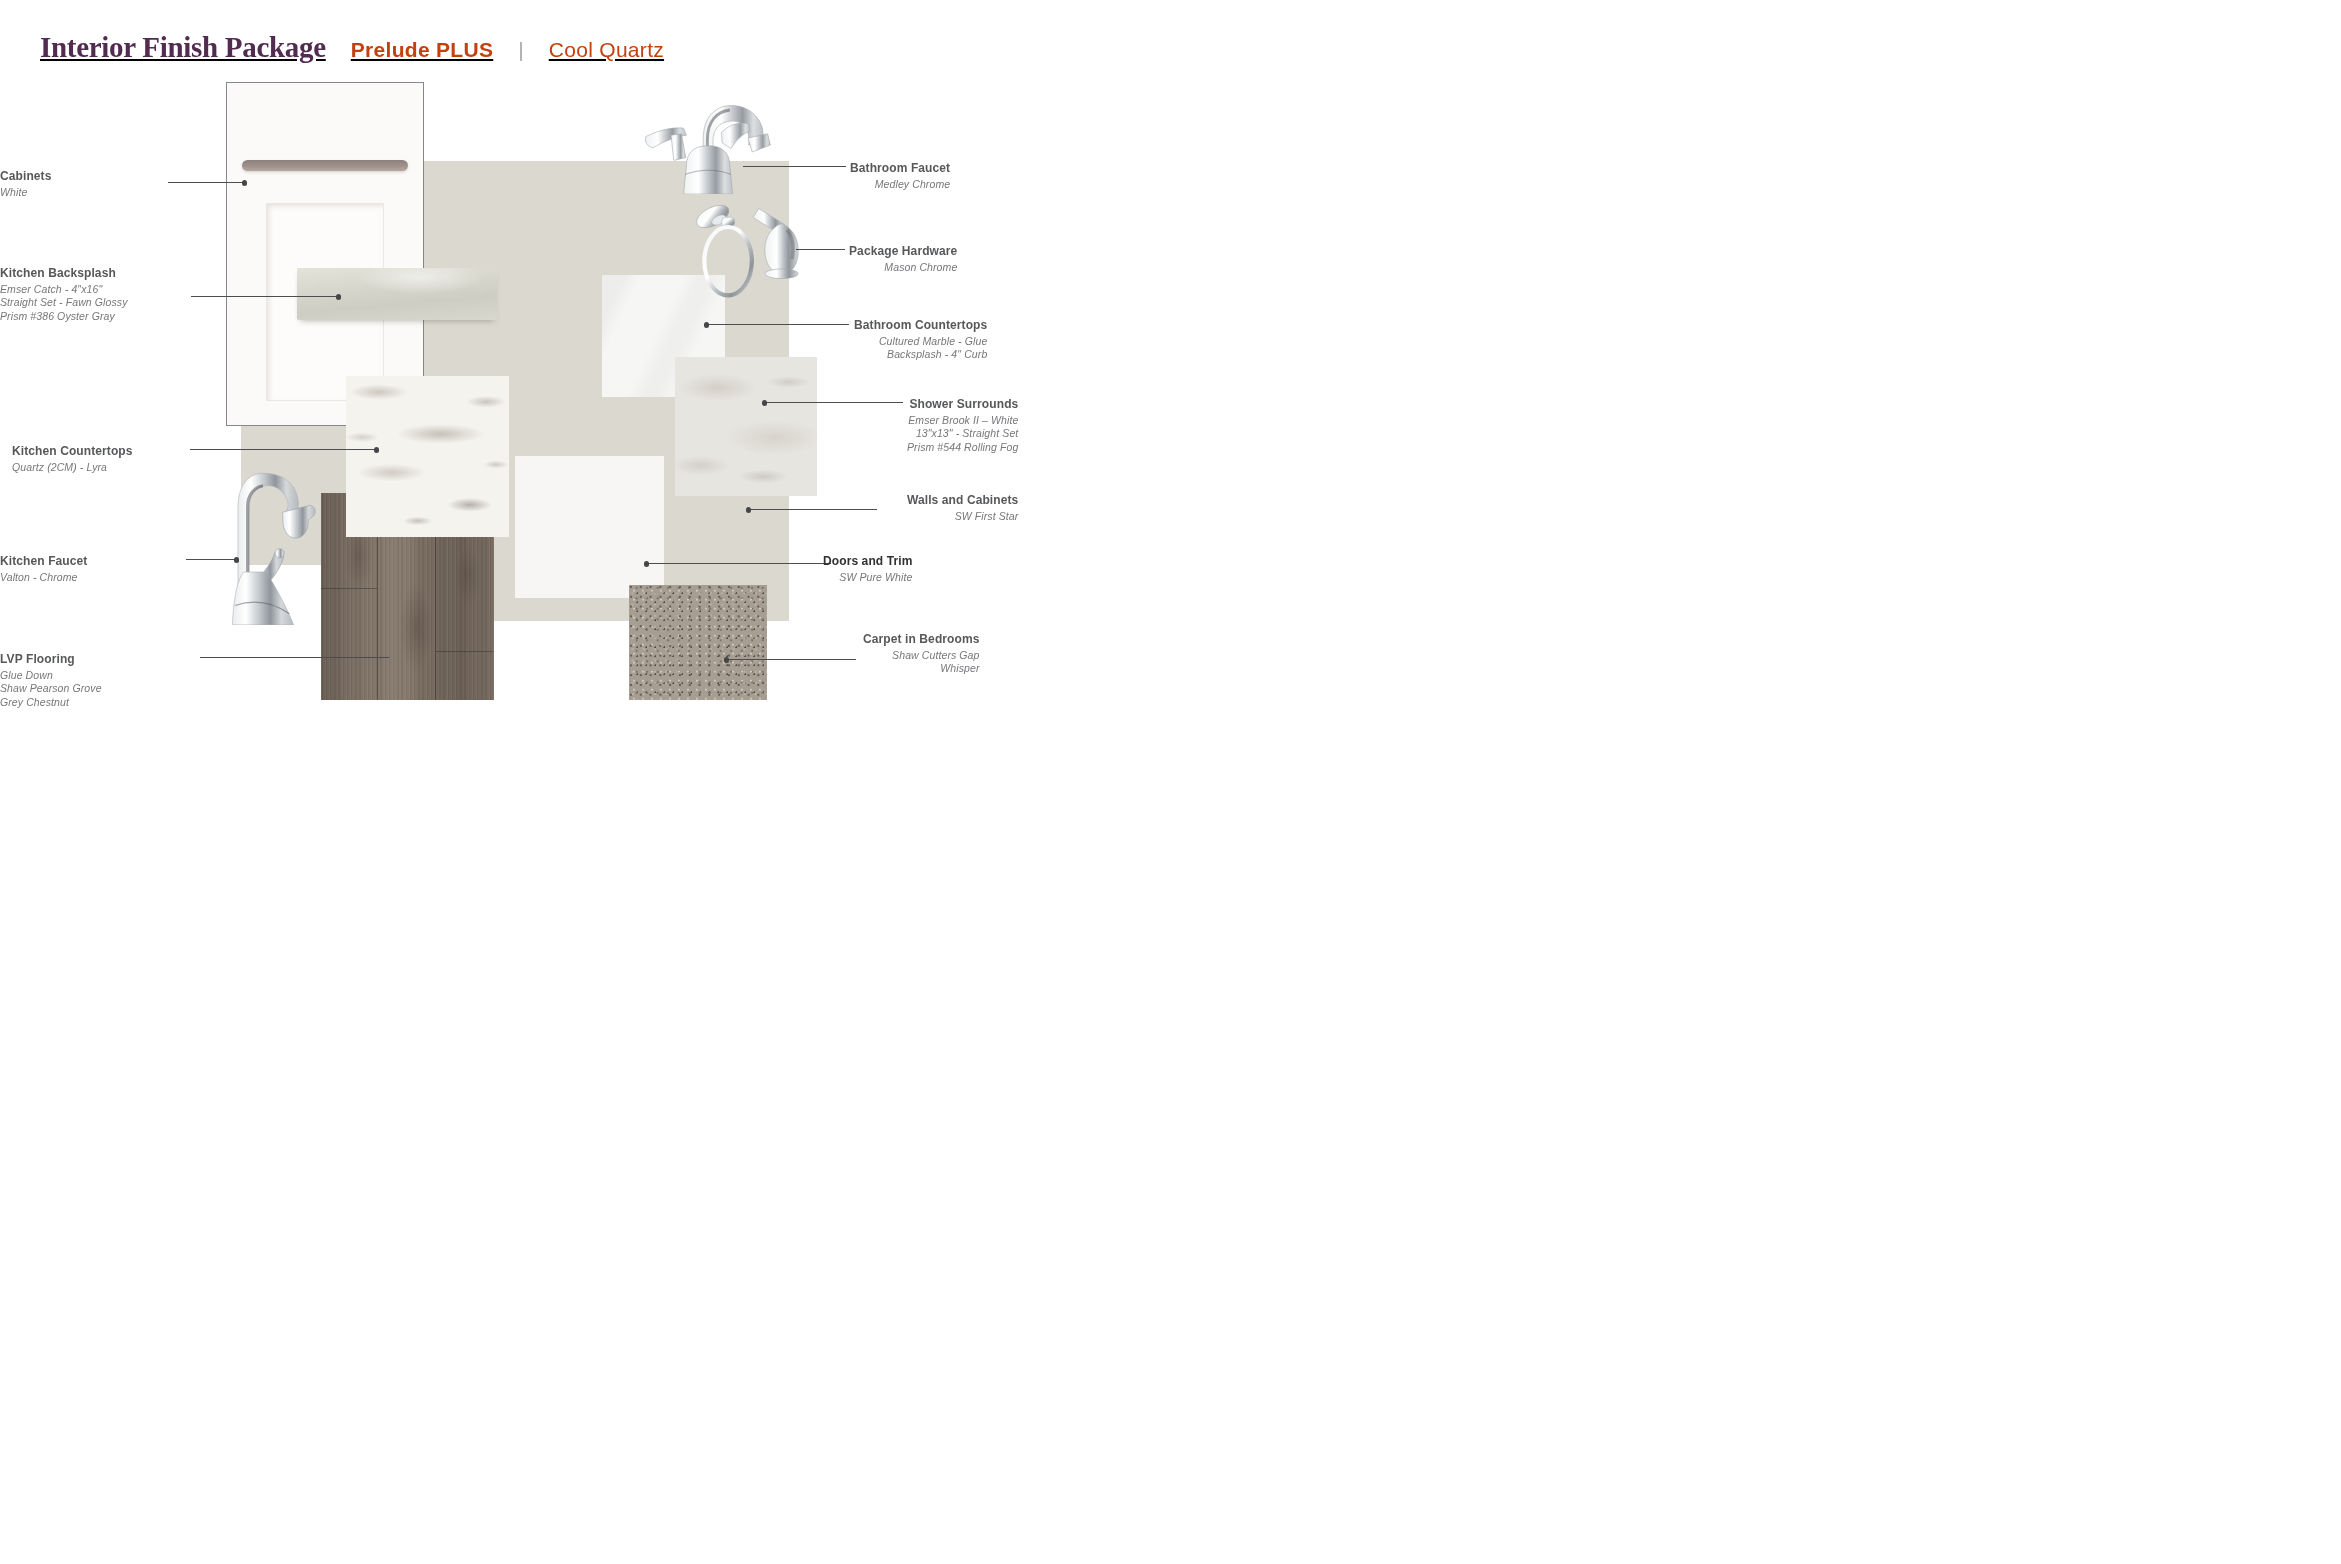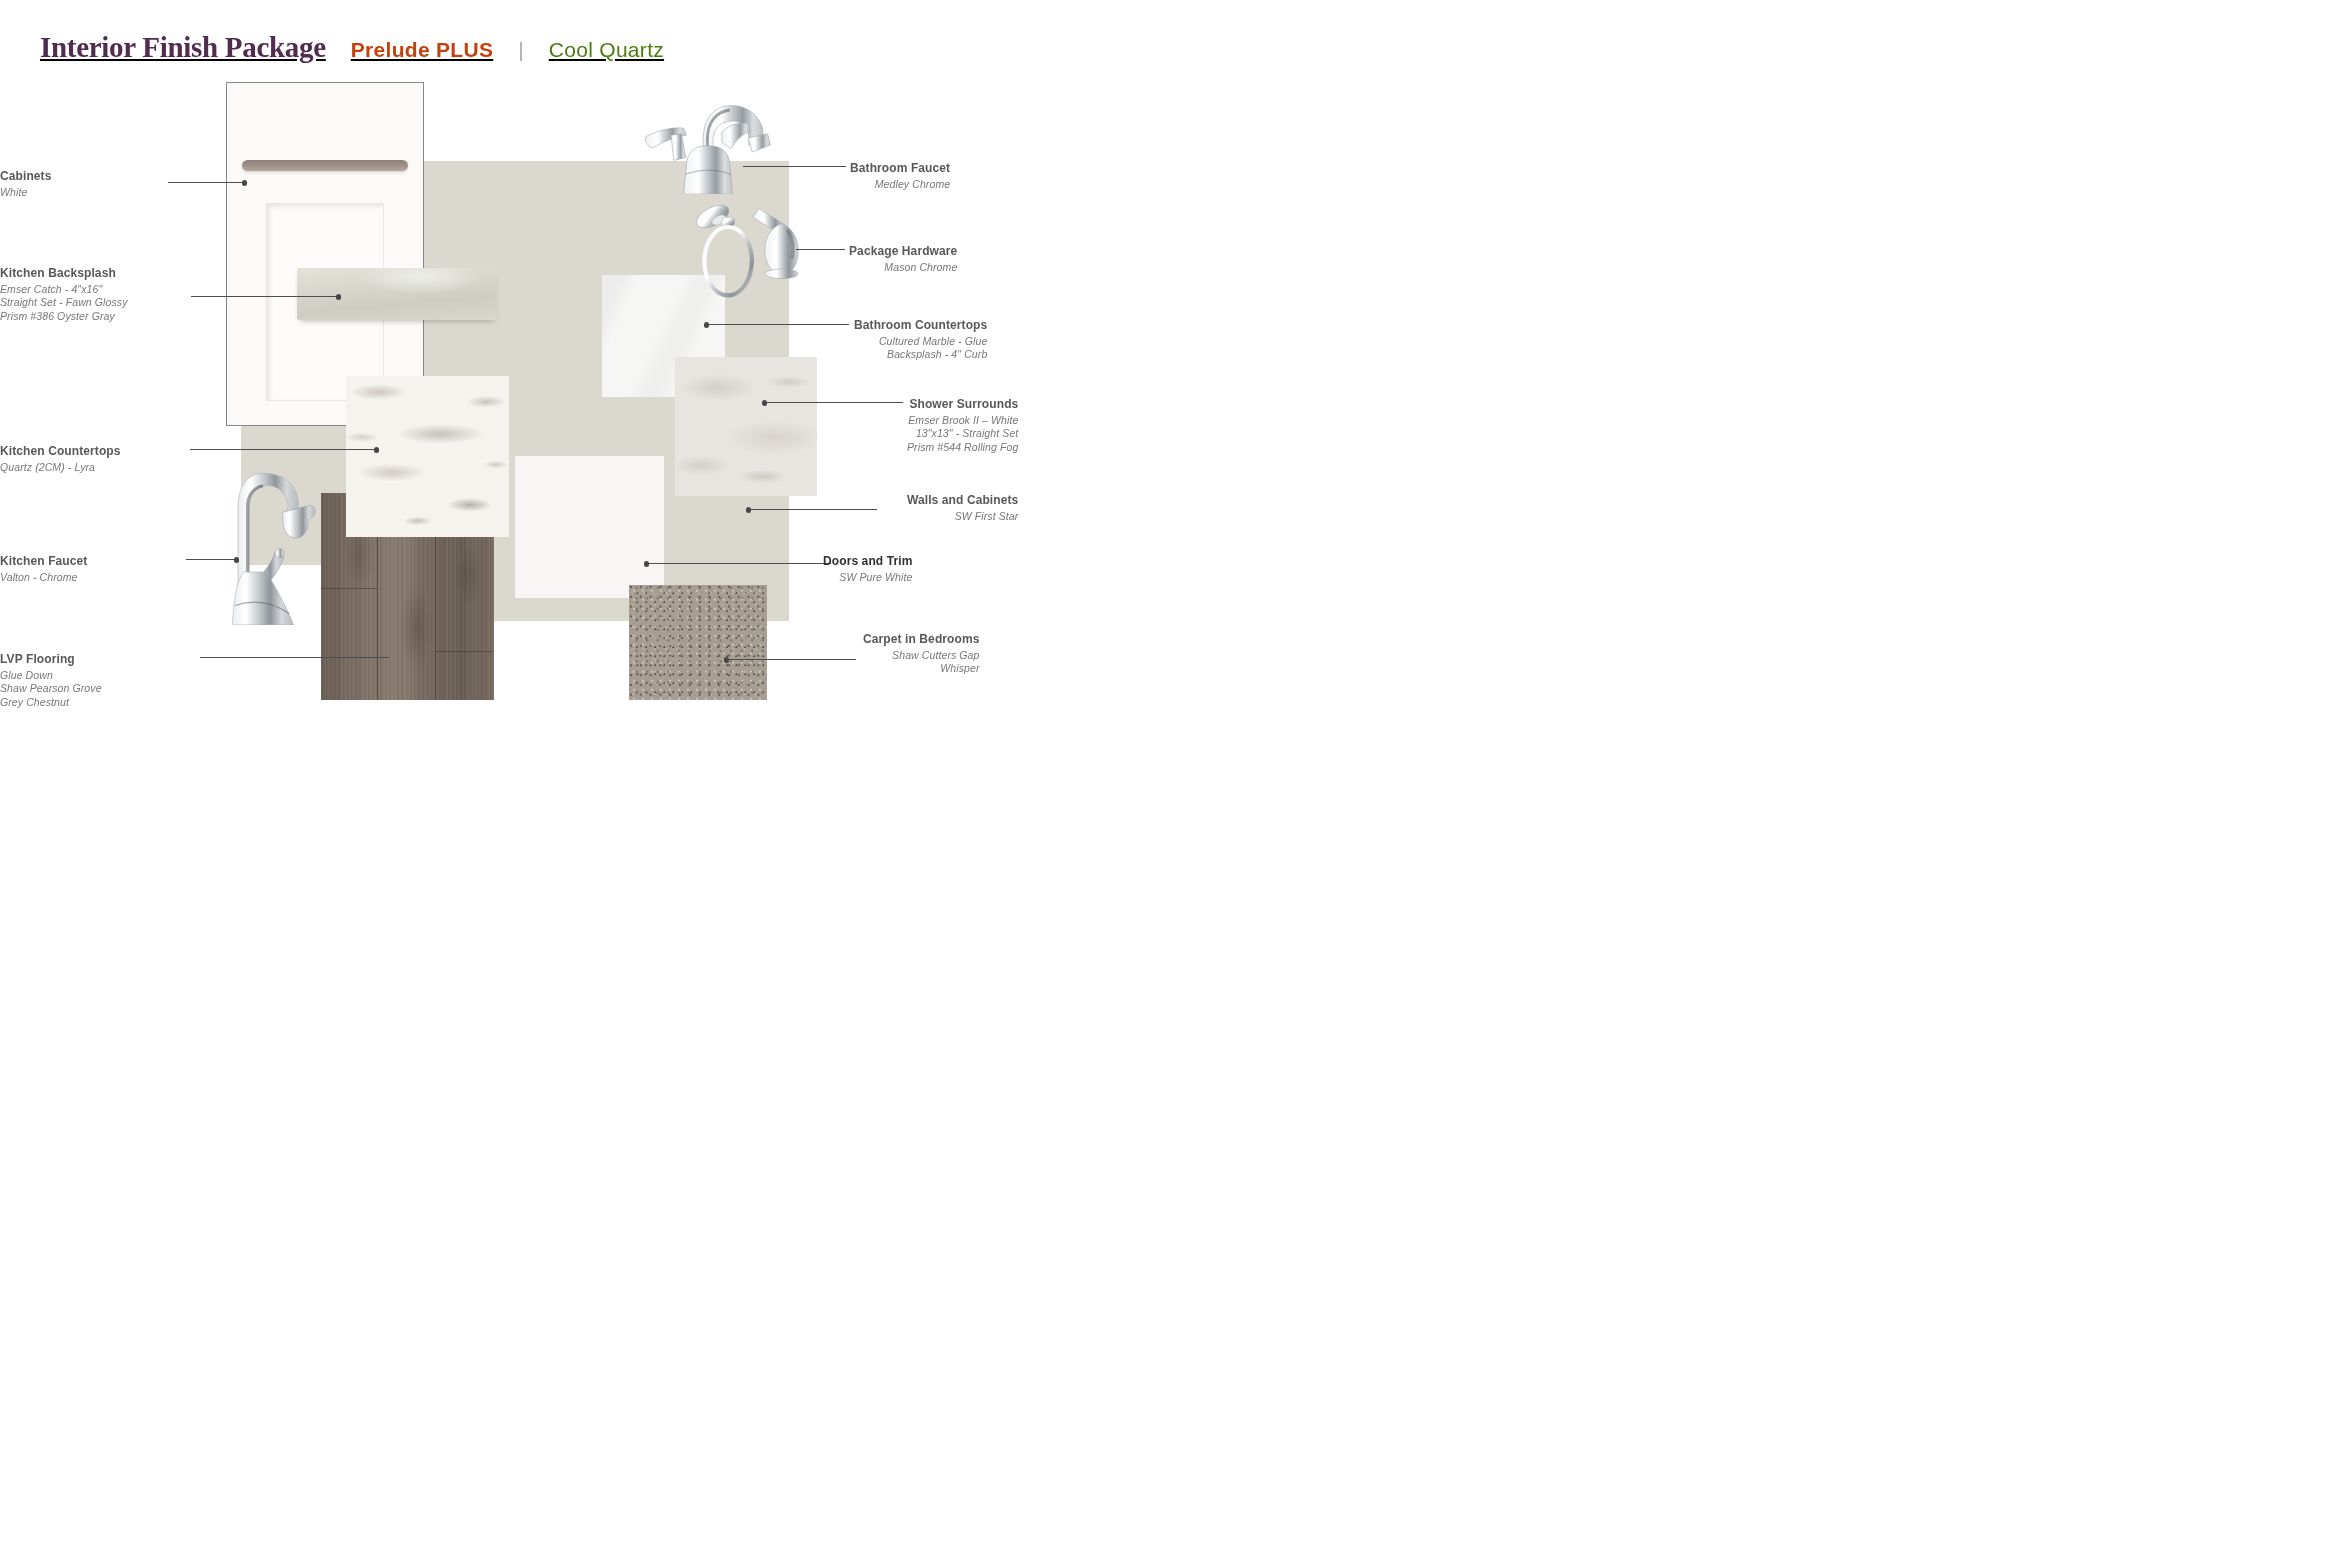--- a/index.html
+++ b/index.html
@@ -4,21 +4,21 @@
 <style>
   html,body{margin:0;padding:0;background:#ffffff;}
   body{font-family:"Liberation Sans",sans-serif;}
   #stage{position:relative;width:1095px;height:732px;background:#ffffff;overflow:hidden;}
 
   
   .header{position:absolute;left:40px;top:31px;display:flex;align-items:baseline;gap:25px;white-space:nowrap;text-decoration:underline;}
   .h-serif{font-family:"Liberation Serif",serif;font-weight:bold;font-size:29px;color:#512b50;letter-spacing:-0.3px;}
   .h-pkg{font-size:21px;font-weight:bold;color:#c2410c;letter-spacing:0.3px;}
   .h-div{font-size:21px;font-weight:300;color:#a7a9ac;}
-  .h-pal{font-size:21px;font-weight:400;color:#4d7c0f;letter-spacing:0.3px;}
+  .h-pal{font-size:21px;font-weight:400;color:#c2410c;letter-spacing:0.3px;}
 
   
   .backdrop{position:absolute;background:#dbd8d0;z-index:0;}
   #bd-left{left:241px;top:161px;width:391px;height:404px;}
   #bd-right{left:427px;top:161px;width:362px;height:460px;}
 
   
   .swatch{position:absolute;}
 
   #cabinet{left:226px;top:82px;width:198px;height:344px;background:#fcfaf9;border:1.4px solid #85878a;z-index:2;box-sizing:border-box;}
@@ -90,21 +90,21 @@
   
   .lab{position:absolute;z-index:11;}
   .lab-left{text-align:left;}
   .lab-right{text-align:right;}
   .lab-title{font-size:12px;line-height:14.7px;font-weight:bold;color:#57585a;letter-spacing:0.1px;margin-bottom:2.1px;}
   .lab-sub{font-size:10.5px;line-height:13.6px;font-style:italic;color:#76777a;letter-spacing:0.1px;}
   #lab-doors .lab-title{color:#323031;}
 
   #lab-cabinets{left:0;width:159px;top:169px;}
   #lab-backsplash{left:0;width:187px;top:266px;}
-  #lab-kcounters{left:0;width:184px;top:444px;}
+  #lab-kcounters{left:0;width:184px;top:444px;padding-left:12px;}
   #lab-kfaucet{left:0;width:180px;top:554px;}
   #lab-lvp{left:0;width:193px;top:652px;}
   #lab-bfaucet{left:850px;top:161px;}
   #lab-hardware{left:849px;top:244px;}
   #lab-bcounters{left:854px;top:318px;}
   #lab-shower{left:907px;top:397px;}
   #lab-walls{left:907px;top:493px;}
   #lab-doors{left:823px;top:554px;}
   #lab-carpet{left:863px;top:632px;}
 </style>

